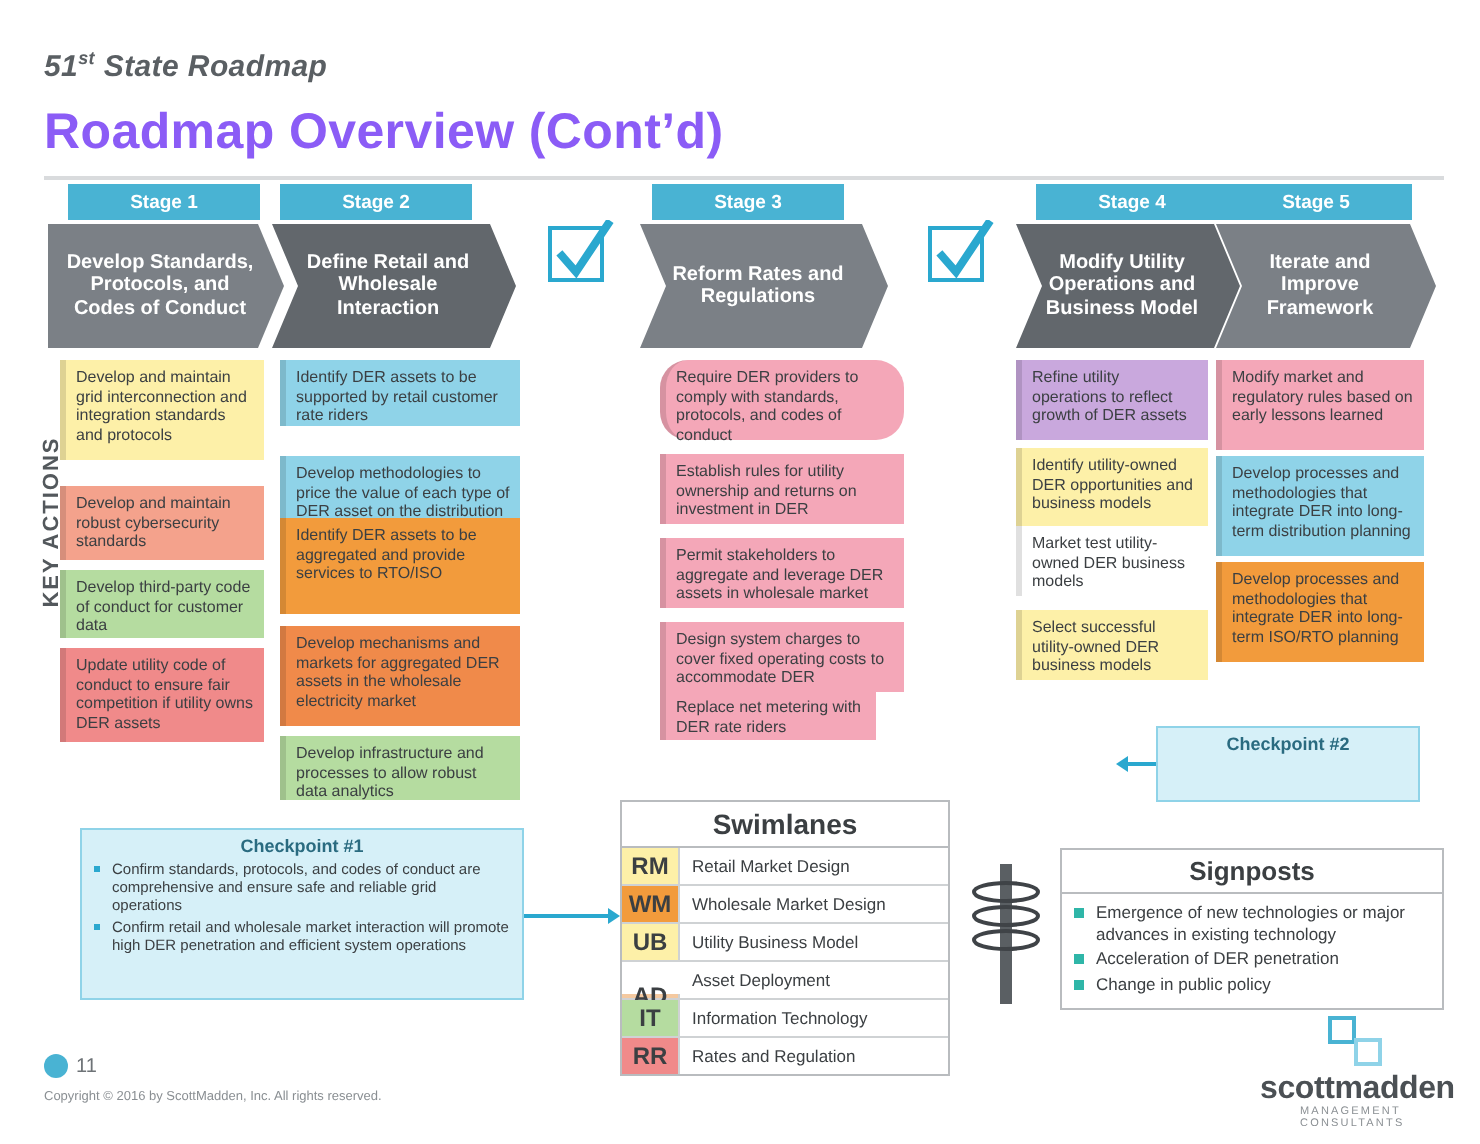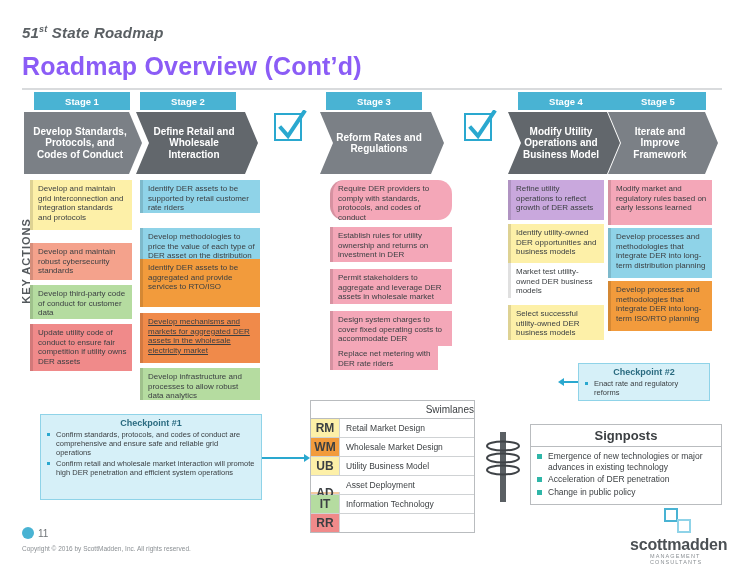--- a/index.html
+++ b/index.html
@@ -38,21 +38,21 @@
   .cp ul.sq li:before{content:"";position:absolute;left:0;top:3px;width:3px;height:3px;background:#2aa8cf;}
 
   
   .arrow{position:absolute;background:#2aa8cf;height:1.5px;}
   .arrow:after{content:"";position:absolute;width:0;height:0;border-top:4px solid transparent;border-bottom:4px solid transparent;}
   .arrow.left:after{left:-6px;top:-3.2px;border-right:6px solid #2aa8cf;}
   .arrow.right:after{right:-6px;top:-3.2px;border-left:6px solid #2aa8cf;}
 
   
   .sw{position:absolute;left:310px;top:400px;width:165px;border:1px solid #b9bcbf;box-sizing:border-box;background:#fff;}
-  .sw .cap{font-size:10px;font-weight:normal;text-align:right;padding:3px 0;border-bottom:1px solid #b9bcbf;color:#3b3f42;}
+  .sw .cap{font-size:14px;font-weight:bold;text-align:center;padding:3px 0;border-bottom:1px solid #b9bcbf;color:#3b3f42;}
   .sw .row{display:flex;border-bottom:1px solid #cfd2d4;height:18px;align-items:stretch;}
   .sw .row:last-child{border-bottom:none;}
   .sw .tag{width:28px;flex:none;display:flex;align-items:center;justify-content:center;font-size:12px;font-weight:bold;color:#3b3f42;border-right:1px solid #cfd2d4;}
   .sw .nm{flex:1;display:flex;align-items:center;padding-left:6px;font-size:8.5px;color:#3b3f42;}
 
   
   .sp{position:absolute;left:530px;top:424px;width:192px;border:1px solid #b9bcbf;box-sizing:border-box;background:#fff;}
   .sp .cap{font-size:13px;font-weight:bold;text-align:center;padding:3px 0;border-bottom:1px solid #b9bcbf;color:#3b3f42;}
   .sp ul{list-style:none;margin:0;padding:4px 6px 5px 6px;}
   .sp li{position:relative;padding-left:11px;font-size:8.5px;line-height:10.5px;color:#3b3f42;margin-bottom:2px;}
@@ -105,43 +105,40 @@
   </div>
 
   <div class="box" style="left:30px;top:180px;width:102px;height:50px;background:#fdf0a8;">Develop and maintain grid interconnection and integration standards and protocols</div>
   <div class="box" style="left:30px;top:243px;width:102px;height:37px;background:#f4a28c;">Develop and maintain robust cybersecurity standards</div>
   <div class="box" style="left:30px;top:285px;width:102px;height:34px;background:#b5dca0;">Develop third-party code of conduct for customer data</div>
   <div class="box" style="left:30px;top:324px;width:102px;height:47px;background:#f08a8a;">Update utility code of conduct to ensure fair competition if utility owns DER assets</div>
 
   <div class="box" style="left:140px;top:180px;width:120px;height:33px;background:#8fd3e8;">Identify DER assets to be supported by retail customer rate riders</div>
   <div class="box" style="left:140px;top:228px;width:120px;height:48px;background:#8fd3e8;">Develop methodologies to price the value of each type of DER asset on the distribution grid</div>
   <div class="box" style="left:140px;top:259px;width:120px;height:48px;background:#f29b3c;">Identify DER assets to be aggregated and provide services to RTO/ISO</div>
-  <div class="box" style="left:140px;top:313px;width:120px;height:50px;background:#f08a4a;text-decoration:underline;">Develop mechanisms and markets for aggregated DER assets in the wholesale electricity market</div>
+  <div class="box" style="left:140px;top:313px;width:120px;height:50px;background:#f08a4a;">Develop mechanisms and markets for aggregated DER assets in the wholesale electricity market</div>
   <div class="box" style="left:140px;top:368px;width:120px;height:32px;background:#b5dca0;">Develop infrastructure and processes to allow robust data analytics</div>
 
   <div class="box" style="left:330px;top:180px;width:122px;height:40px;background:#f4a7b8;border-radius:14px;">Require DER providers to comply with standards, protocols, and codes of conduct</div>
   <div class="box" style="left:330px;top:227px;width:122px;height:35px;background:#f4a7b8;">Establish rules for utility ownership and returns on investment in DER</div>
   <div class="box" style="left:330px;top:269px;width:122px;height:35px;background:#f4a7b8;">Permit stakeholders to aggregate and leverage DER assets in wholesale market</div>
   <div class="box" style="left:330px;top:311px;width:122px;height:35px;background:#f4a7b8;">Design system charges to cover fixed operating costs to accommodate DER</div>
   <div class="box" style="left:330px;top:345px;width:108px;height:25px;background:#f4a7b8;">Replace net metering with DER rate riders</div>
 
   <div class="box" style="left:508px;top:180px;width:96px;height:40px;background:#c9a8dd;">Refine utility operations to reflect growth of DER assets</div>
   <div class="box" style="left:508px;top:224px;width:96px;height:42px;background:#fdf0a8;">Identify utility-owned DER opportunities and business models</div>
   <div class="box" style="left:508px;top:263px;width:96px;height:35px;background:#ffffff;">Market test utility-owned DER business models</div>
   <div class="box" style="left:508px;top:305px;width:96px;height:35px;background:#fdf0a8;">Select successful utility-owned  DER business models</div>
 
   <div class="box" style="left:608px;top:180px;width:104px;height:45px;background:#f4a7b8;">Modify market and regulatory rules based on early lessons learned</div>
   <div class="box" style="left:608px;top:228px;width:104px;height:50px;background:#8fd3e8;">Develop processes and methodologies that integrate DER into long-term distribution planning</div>
   <div class="box" style="left:608px;top:281px;width:104px;height:50px;background:#f29b3c;">Develop processes and methodologies that integrate DER into long-term ISO/RTO planning</div>
 
   <div class="cp" style="left:578px;top:363px;width:132px;height:38px;">
     <h4>Checkpoint #2</h4>
-    <ul class="sq">
-      <li>Enact rate and regulatory reforms</li>
-    </ul>
   </div>
   <div class="arrow left" style="left:564px;top:381px;width:14px;"></div>
 
   <div class="cp" style="left:40px;top:414px;width:222px;height:86px;">
     <h4>Checkpoint #1</h4>
     <ul class="sq">
       <li>Confirm standards, protocols, and codes of conduct are comprehensive and ensure safe and reliable grid operations</li>
       <li>Confirm retail and wholesale market interaction will promote high DER penetration and efficient system operations</li>
     </ul>
   </div>
@@ -164,20 +161,21 @@
     <div class="row">
       <div class="tag" style="background:#f4c9a0;margin-top:16px;">AD</div>
       <div class="nm">Asset Deployment</div>
     </div>
     <div class="row">
       <div class="tag" style="background:#b5dca0;">IT</div>
       <div class="nm">Information Technology</div>
     </div>
     <div class="row">
       <div class="tag" style="background:#f08a8a;">RR</div>
+      <div class="nm">Rates and Regulation</div>
     </div>
   </div>
 
   <div class="pole">
     <svg width="34" height="72" viewBox="0 0 34 72">
       <rect x="14" y="0" width="6" height="70" fill="#5a5f63"></rect>
       <ellipse cx="17" cy="14" rx="16" ry="4.5" fill="none" stroke="#3f4347" stroke-width="2"></ellipse>
       <ellipse cx="17" cy="26" rx="16" ry="4.5" fill="none" stroke="#3f4347" stroke-width="2"></ellipse>
       <ellipse cx="17" cy="38" rx="16" ry="4.5" fill="none" stroke="#3f4347" stroke-width="2"></ellipse>
     </svg>

